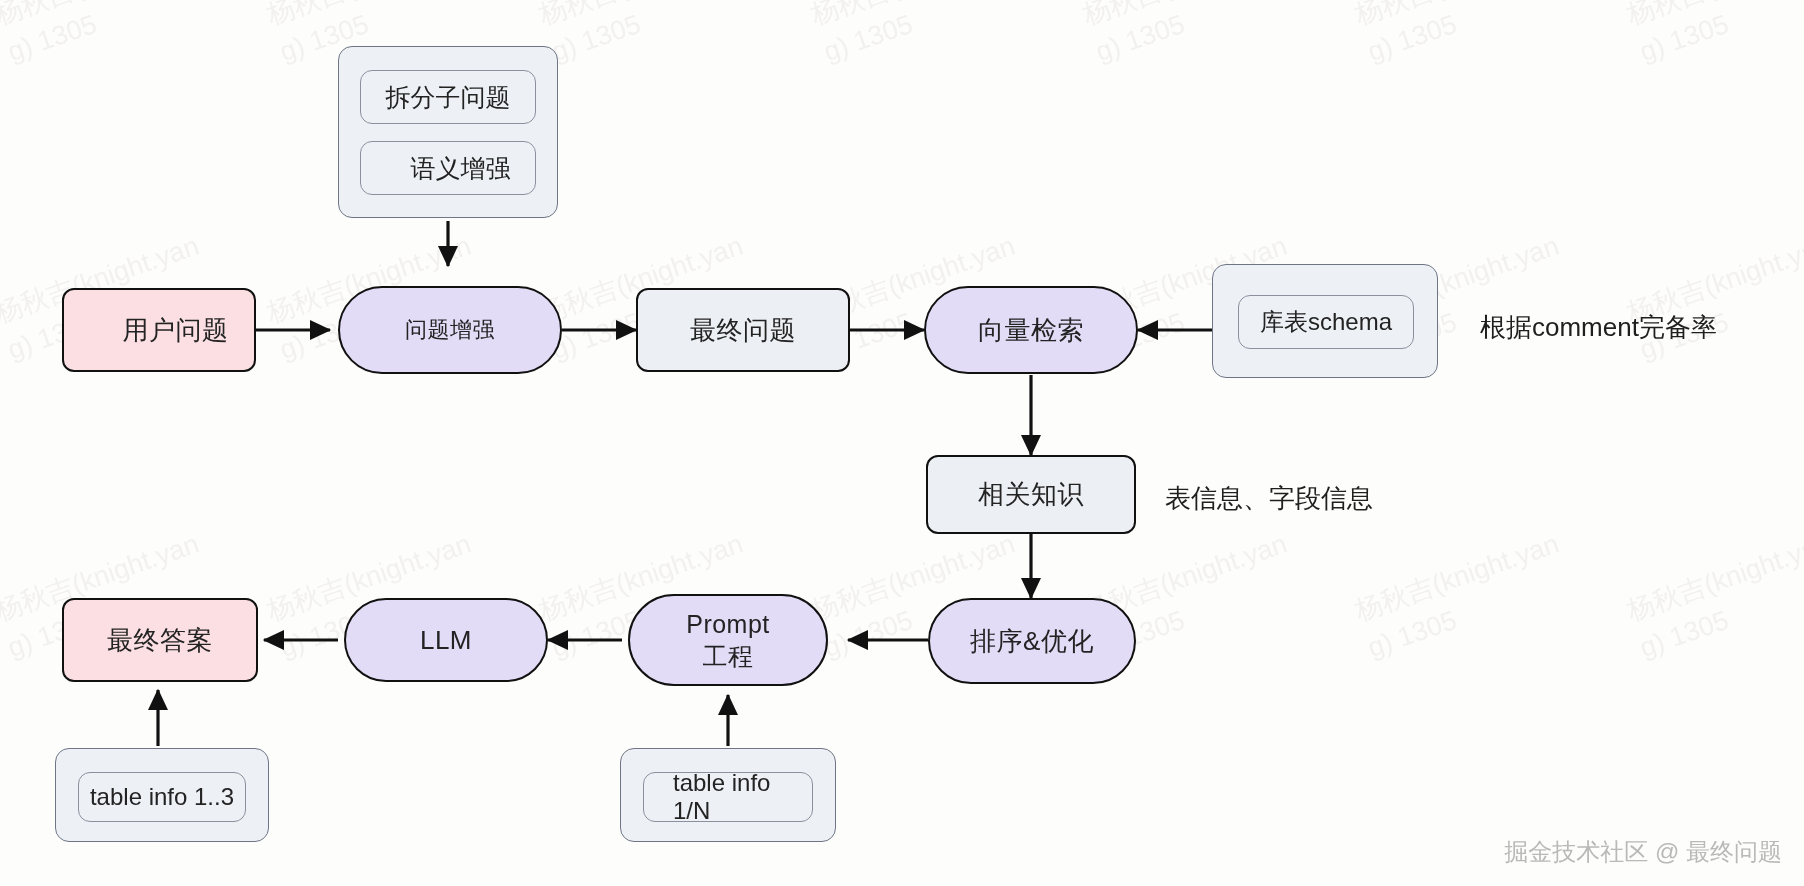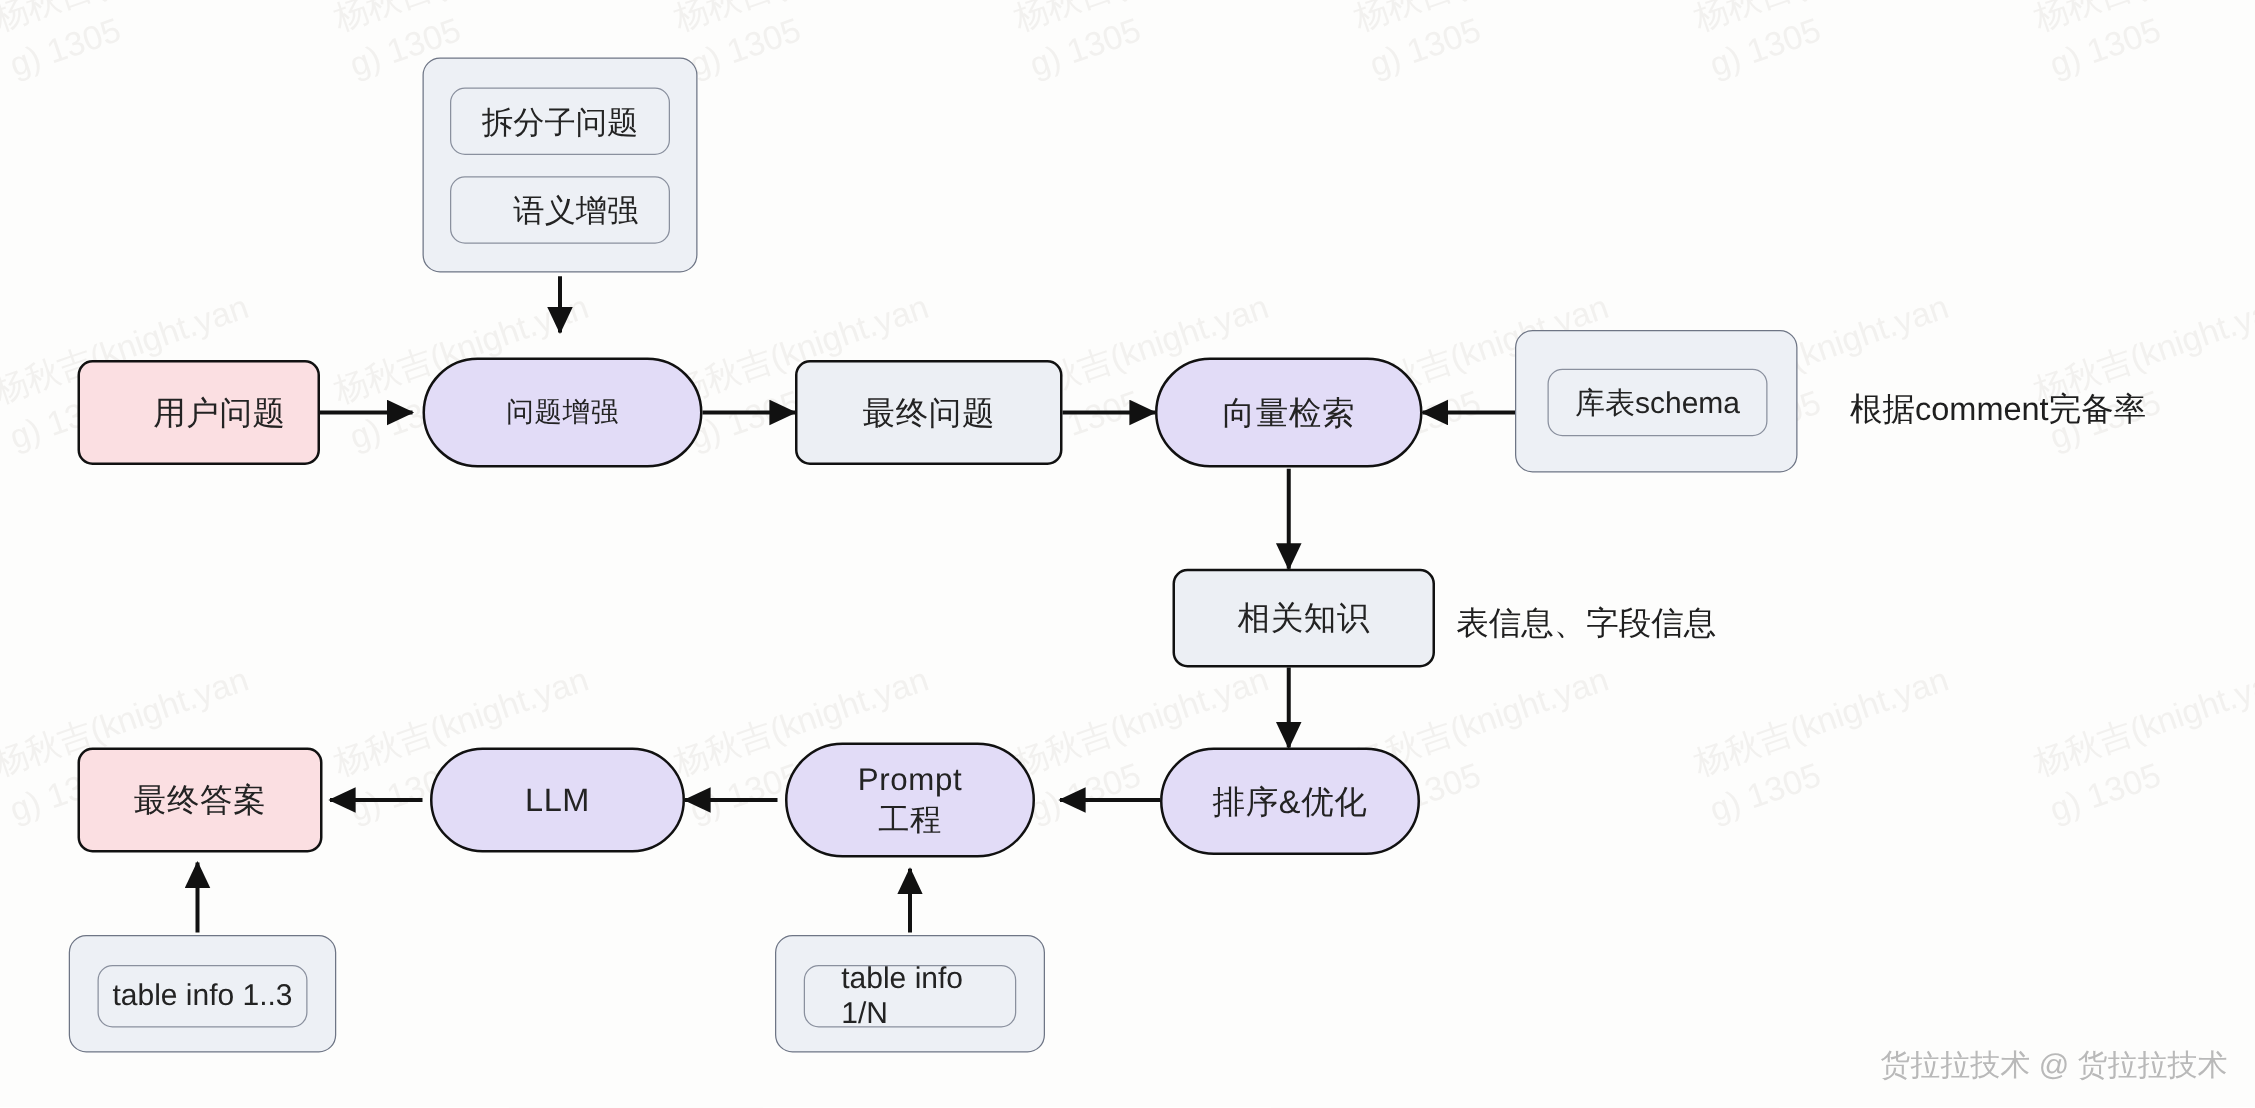--- a/index.html
+++ b/index.html
@@ -213,21 +213,21 @@
     <span>向量检索</span>
   </div>
 
   <div class="subgraph" style="left:1212px; top:264px; width:226px; height:114px;"></div>
   <div class="sub-item" style="left:1238px; top:295px; width:176px; height:54px; font-size:24px;">
     <span>库表schema</span>
   </div>
 
   <div class="annotation" style="left:1480px; top:310px; font-size:26px;">根据comment完备率</div>
 
-  <div class="node rect fill-gray" style="left:926px; top:455px; width:210px; height:79px; font-size:26px;margin-left:12px;">
+  <div class="node rect fill-gray" style="left:926px; top:455px; width:210px; height:79px; font-size:26px;">
     <span>相关知识</span>
   </div>
 
   <div class="annotation" style="left:1165px; top:481px; font-size:26px;">表信息、字段信息</div>
 
   <div class="node rect fill-pink" style="left:62px; top:598px; width:196px; height:84px; font-size:26px;">
     <span>最终答案</span>
   </div>
 
   <div class="node stadium fill-purple" style="left:344px; top:598px; width:204px; height:84px; font-size:26px;">
@@ -246,15 +246,15 @@
   <div class="subgraph" style="left:55px; top:748px; width:214px; height:94px;"></div>
   <div class="sub-item" style="left:78px; top:772px; width:168px; height:50px; font-size:24px;text-align:right;">
     <span>table info 1..3</span>
   </div>
 
   <div class="subgraph" style="left:620px; top:748px; width:216px; height:94px;"></div>
   <div class="sub-item" style="left:643px; top:772px; width:170px; height:50px; font-size:24px;padding-left:29px;">
     <span>table info 1/N</span>
   </div>
 
-  <div class="footer-mark" style="right:22px; bottom:18px; font-size:24px;">货拉拉技术 @ 货拉拉技术</div>
+  <div class="footer-mark" style="right:22px; bottom:18px; font-size:24px;">掘金技术社区 @ 最终问题</div>
 
 </div>
 
 </body></html>

